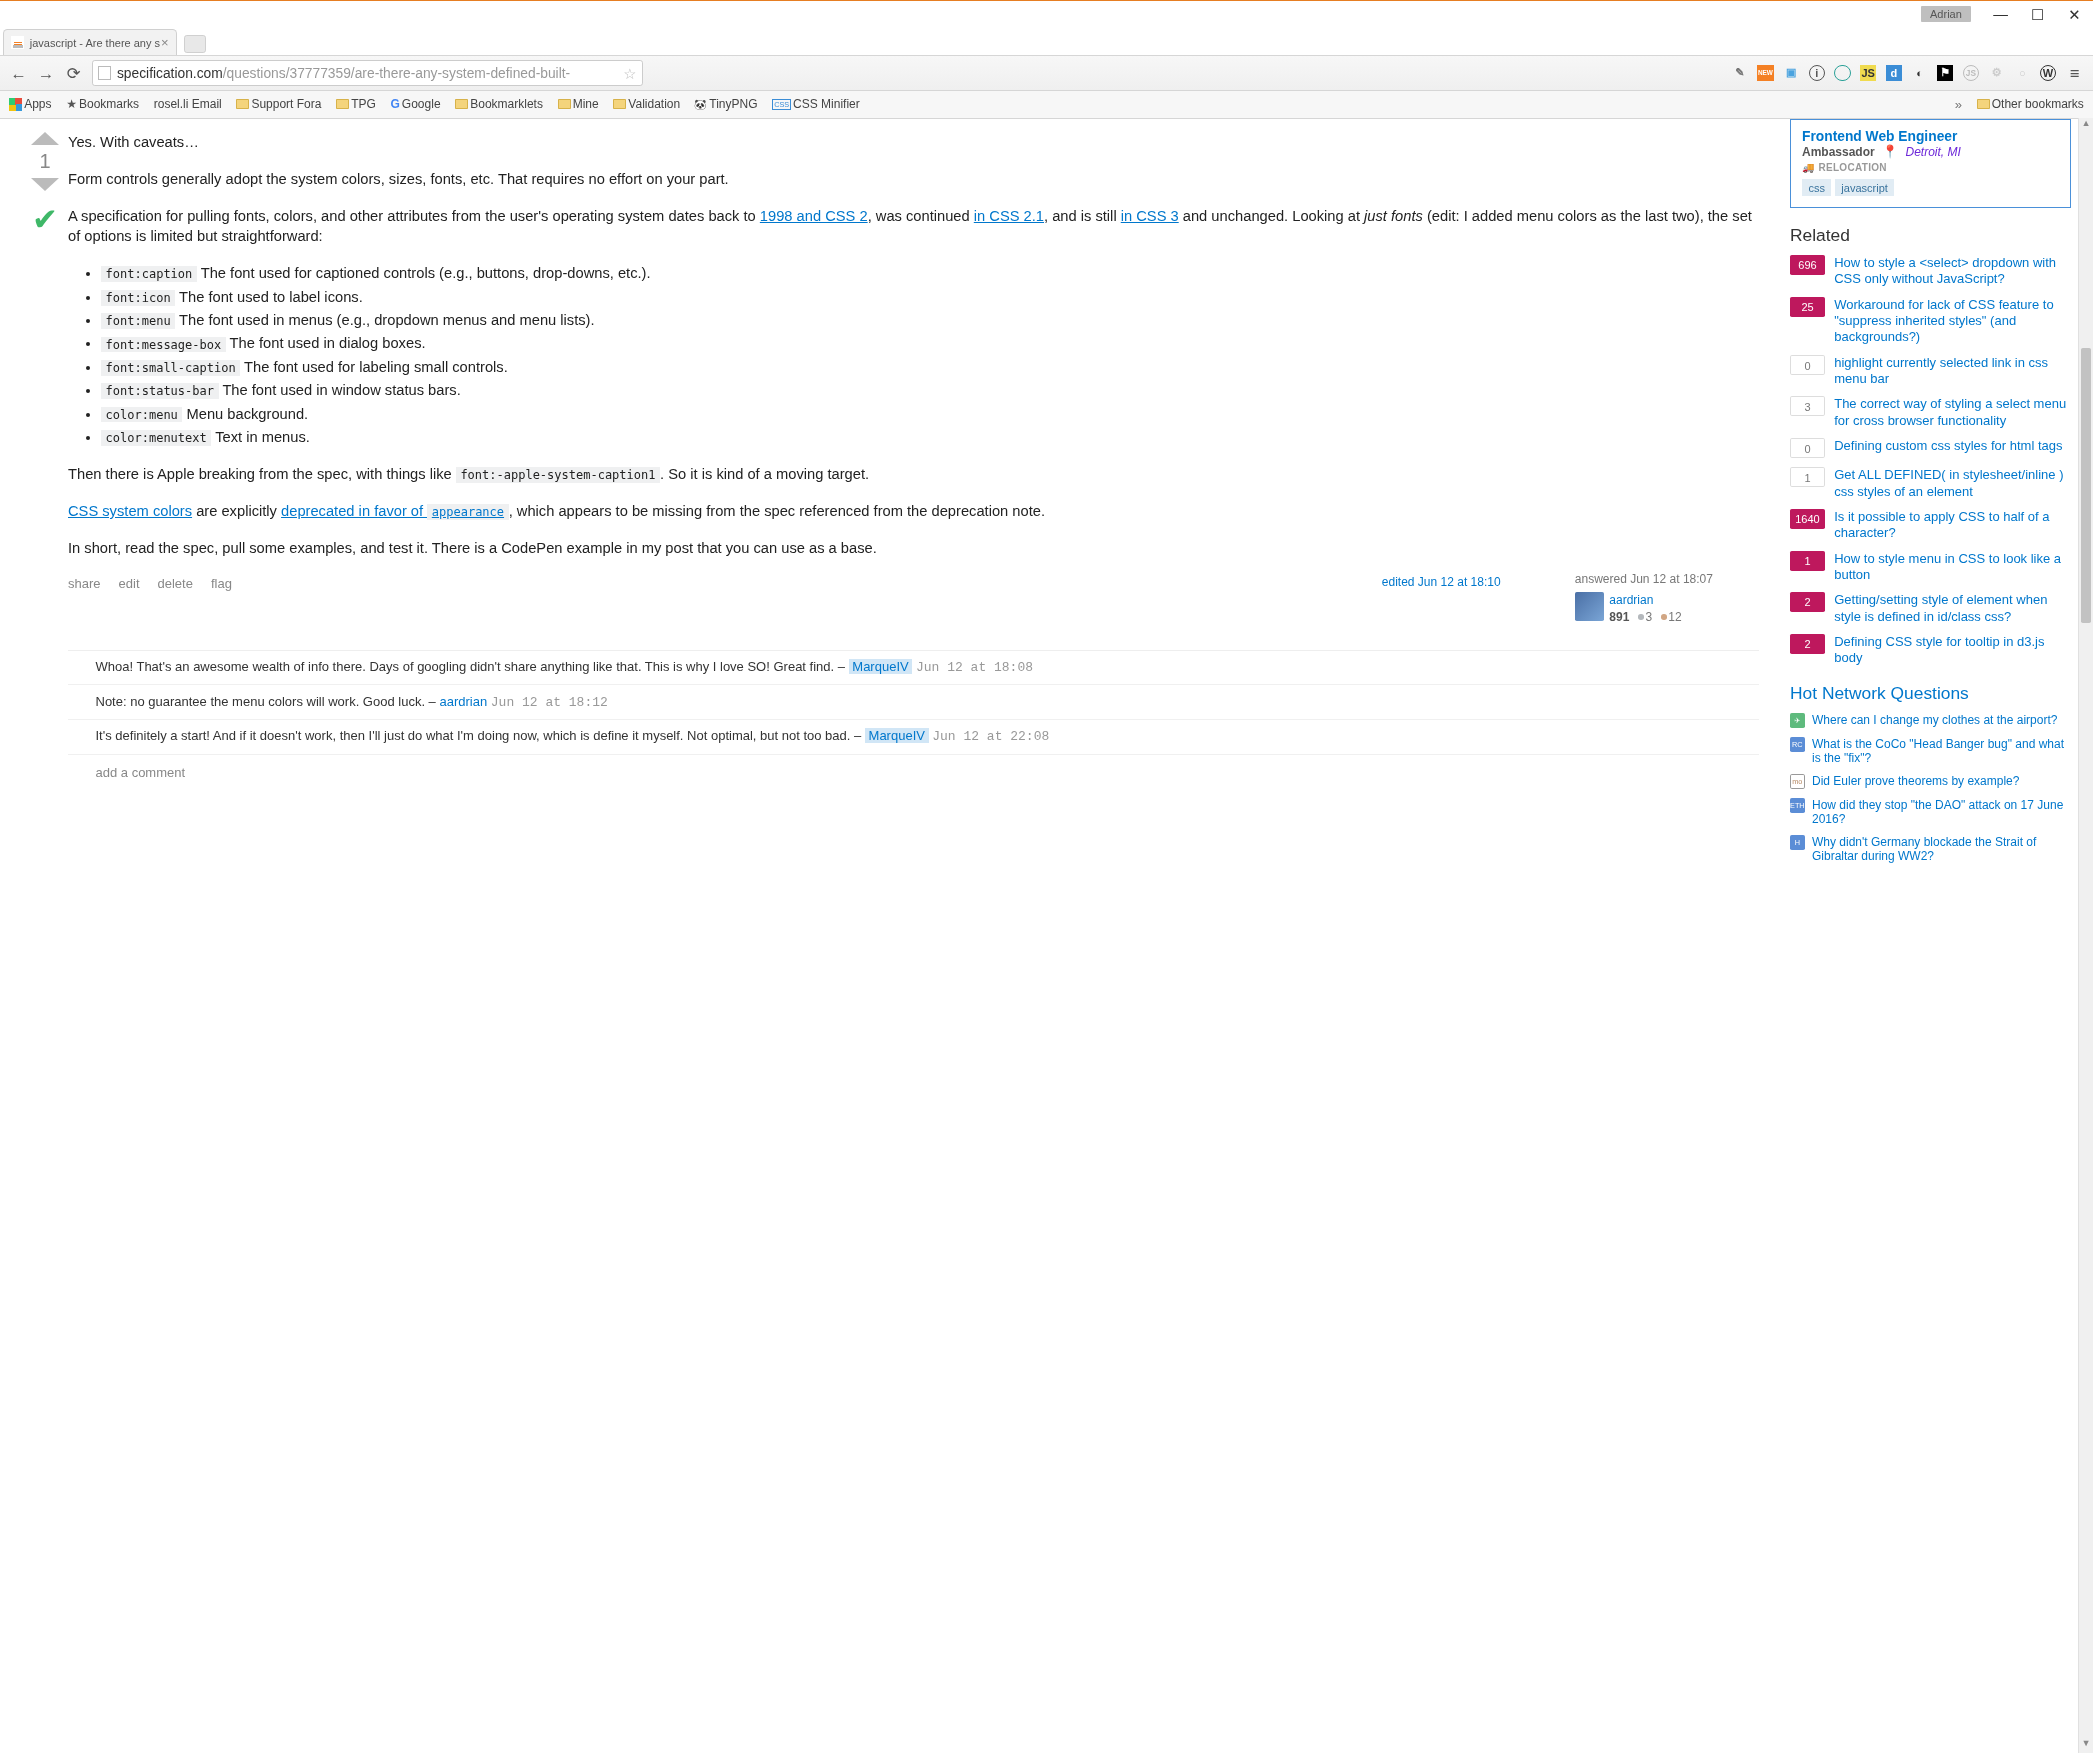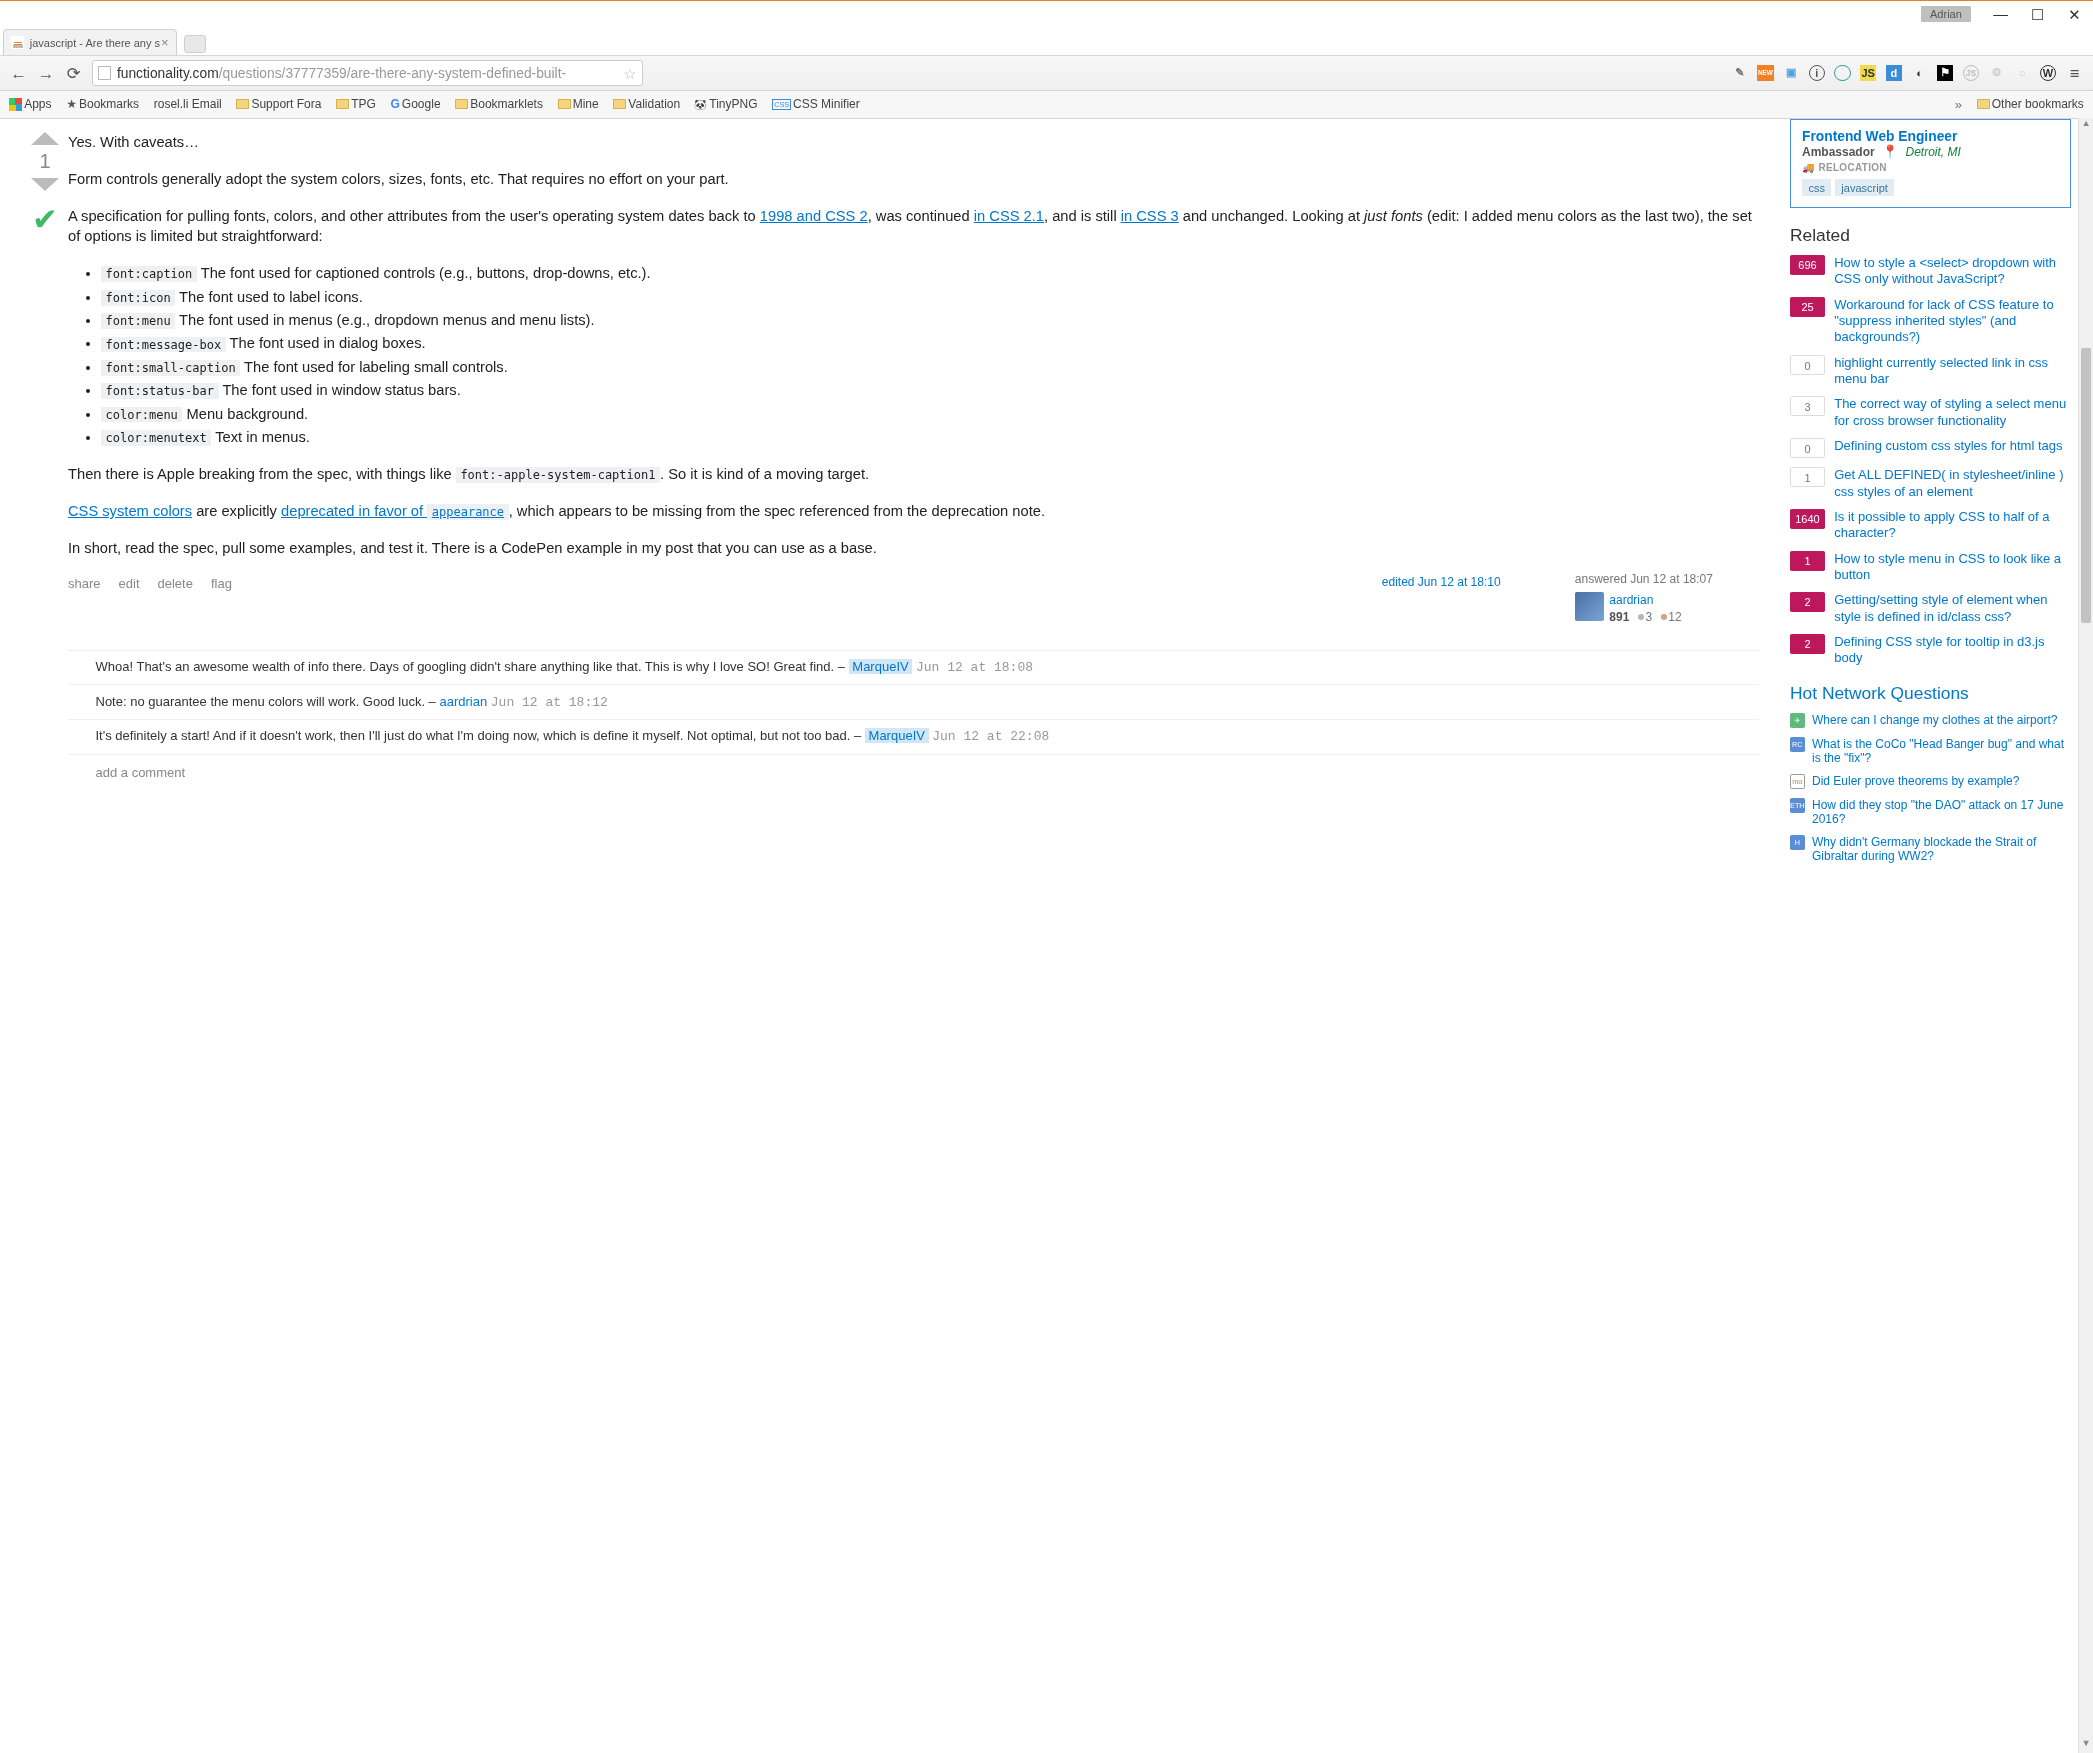--- a/index.html
+++ b/index.html
@@ -60,21 +60,21 @@
   .comment { padding: 7.3px 3.7px 7.3px 27.5px; border-bottom: 0.9px solid #f0f0f0; color: #333; }
   .comment .user { background: #d1e6f6; color: #0077cc; padding: 0 3.7px; }
   .comment .user-plain { color: #0077cc; }
   .comment .time { color: #999; font-family: Liberation Mono, monospace; }
   .add-comment { color: #888; font-size: 13px; padding: 9.2px 0 0 27.5px; display: inline-block; }
   
   .sidebar { width: 303px; padding: 0 22px 9.2px 0; font-size: 13px; }
   .jobcard { border: 0.9px solid #4a90d9; padding: 9.2px 11px 11px; margin-bottom: 13px; }
   .jobcard .title { color: #0077cc; font-weight: bold; font-size: 13.8px; }
   .jobcard .company { color: #555; font-weight: bold; font-size: 12px; margin-top: 1.8px; }
-  .jobcard .loc { color: #15803d; font-style: italic; font-size: 12px; }
+  .jobcard .loc { color: #6d28d9; font-style: italic; font-size: 12px; }
   .jobcard .loc-ic { color: #bbb; margin: 0 3.7px; }
   .jobcard .reloc { color: #999; font-size: 10px; font-weight: bold; letter-spacing: 0.3px; margin-top: 3.7px; }
   .jobcard .reloc-ic { color: #ccc; margin-right: 3.7px; }
   .jobcard .tags { margin-top: 5.5px; }
   .tag { background: #e1ecf4; color: #39739d; padding: 2.8px 6.4px; font-size: 11px; display: inline-block; margin-right: 3.7px; }
   .sidebar h3 { font-size: 17.4px; color: #333; font-weight: normal; margin: 16.5px 0 9.2px; }
   .related-item { display: flex; align-items: flex-start; gap: 9.2px; margin-bottom: 9.2px; }
   .rel-count { min-width: 35px; height: 20px; text-align: center; font-size: 11px; line-height: 20px; border-radius: 1.8px; }
   .rel-answered { background: #be185d; color: #fff; }
   .rel-unanswered { background: #fff; color: #777; border: 0.9px solid #ddd; }
@@ -106,21 +106,21 @@
   </div>
   <div class="newtab"></div>
 </div>
 
 <div class="navbar">
   <span class="nav-icon">←</span>
   <span class="nav-icon">→</span>
   <span class="nav-icon">⟳</span>
   <div class="omnibox">
     <span class="page-icon"></span>
-    <span class="url-host">functionality.com</span>
+    <span class="url-host">specification.com</span>
     <span class="url-path">/questions/37777359/are-there-any-system-defined-built-</span>
     <span class="star">☆</span>
   </div>
   <div class="ext-icons">
     <span class="ext-ic" style="color:#777">✎</span>
     <span class="ext-ic" style="background:#f48024;color:#fff;font-size:6.4px">NEW</span>
     <span class="ext-ic" style="color:#4aa3df">▣</span>
     <span class="ext-ic" style="border:1.8px solid #555;border-radius:50%;color:#555">i</span>
     <span class="ext-ic" style="border:1.8px solid #2aa198;border-radius:50%"></span>
     <span class="ext-ic" style="background:#f0db4f;color:#333">JS</span>

